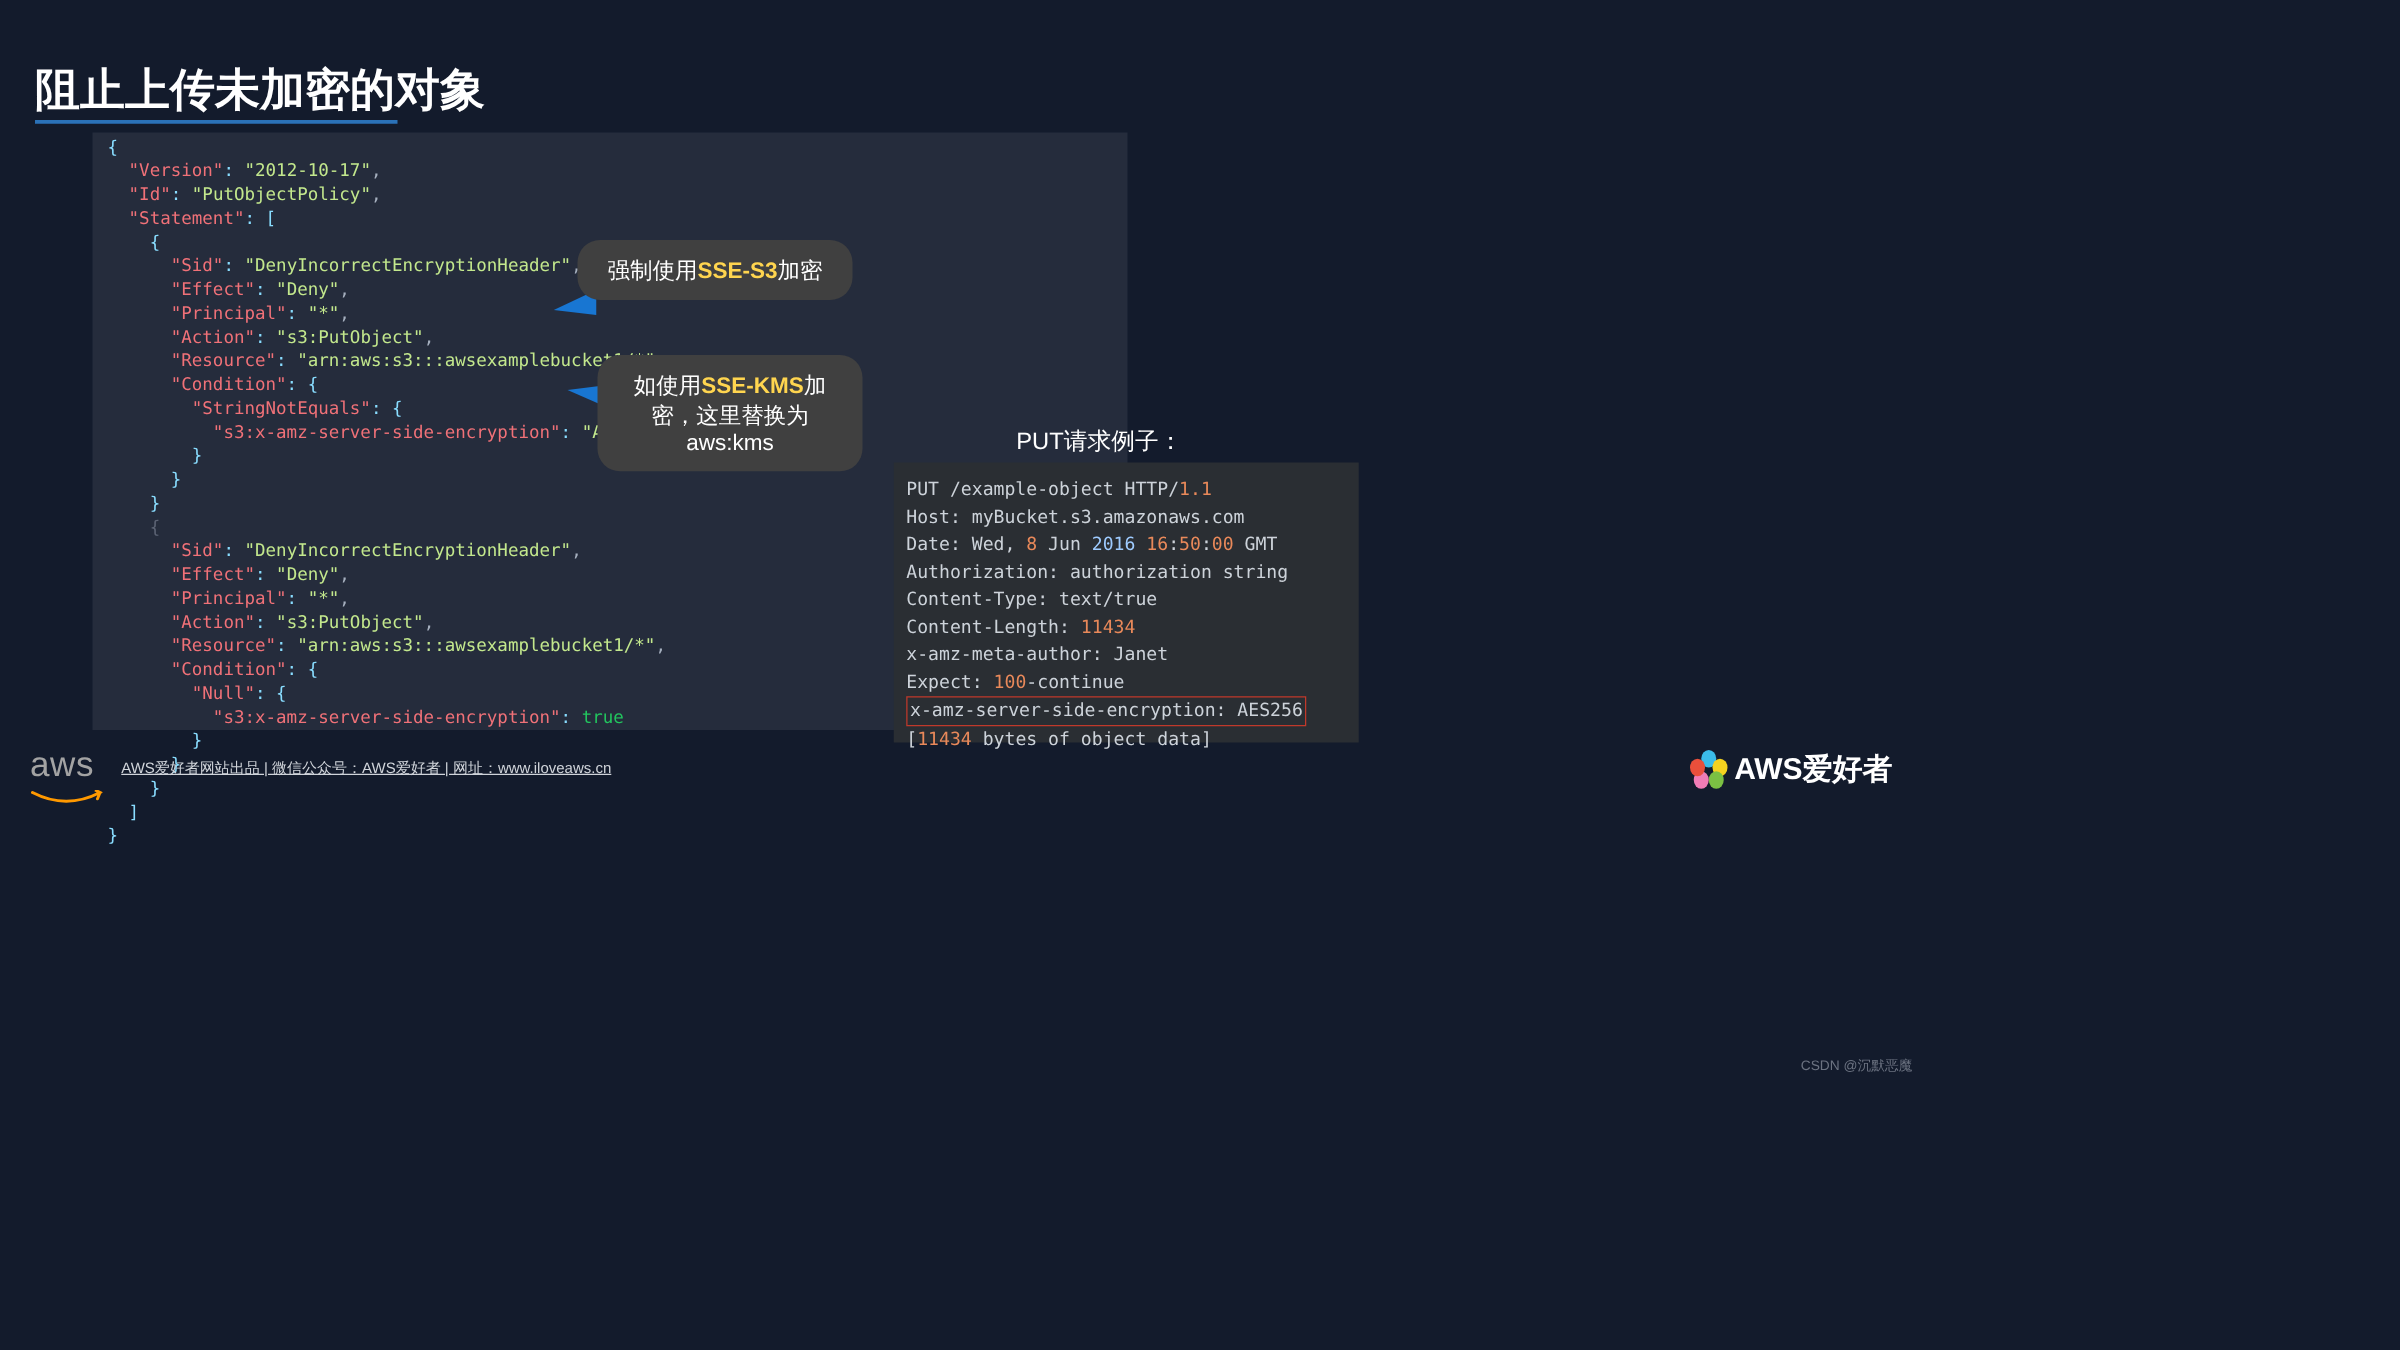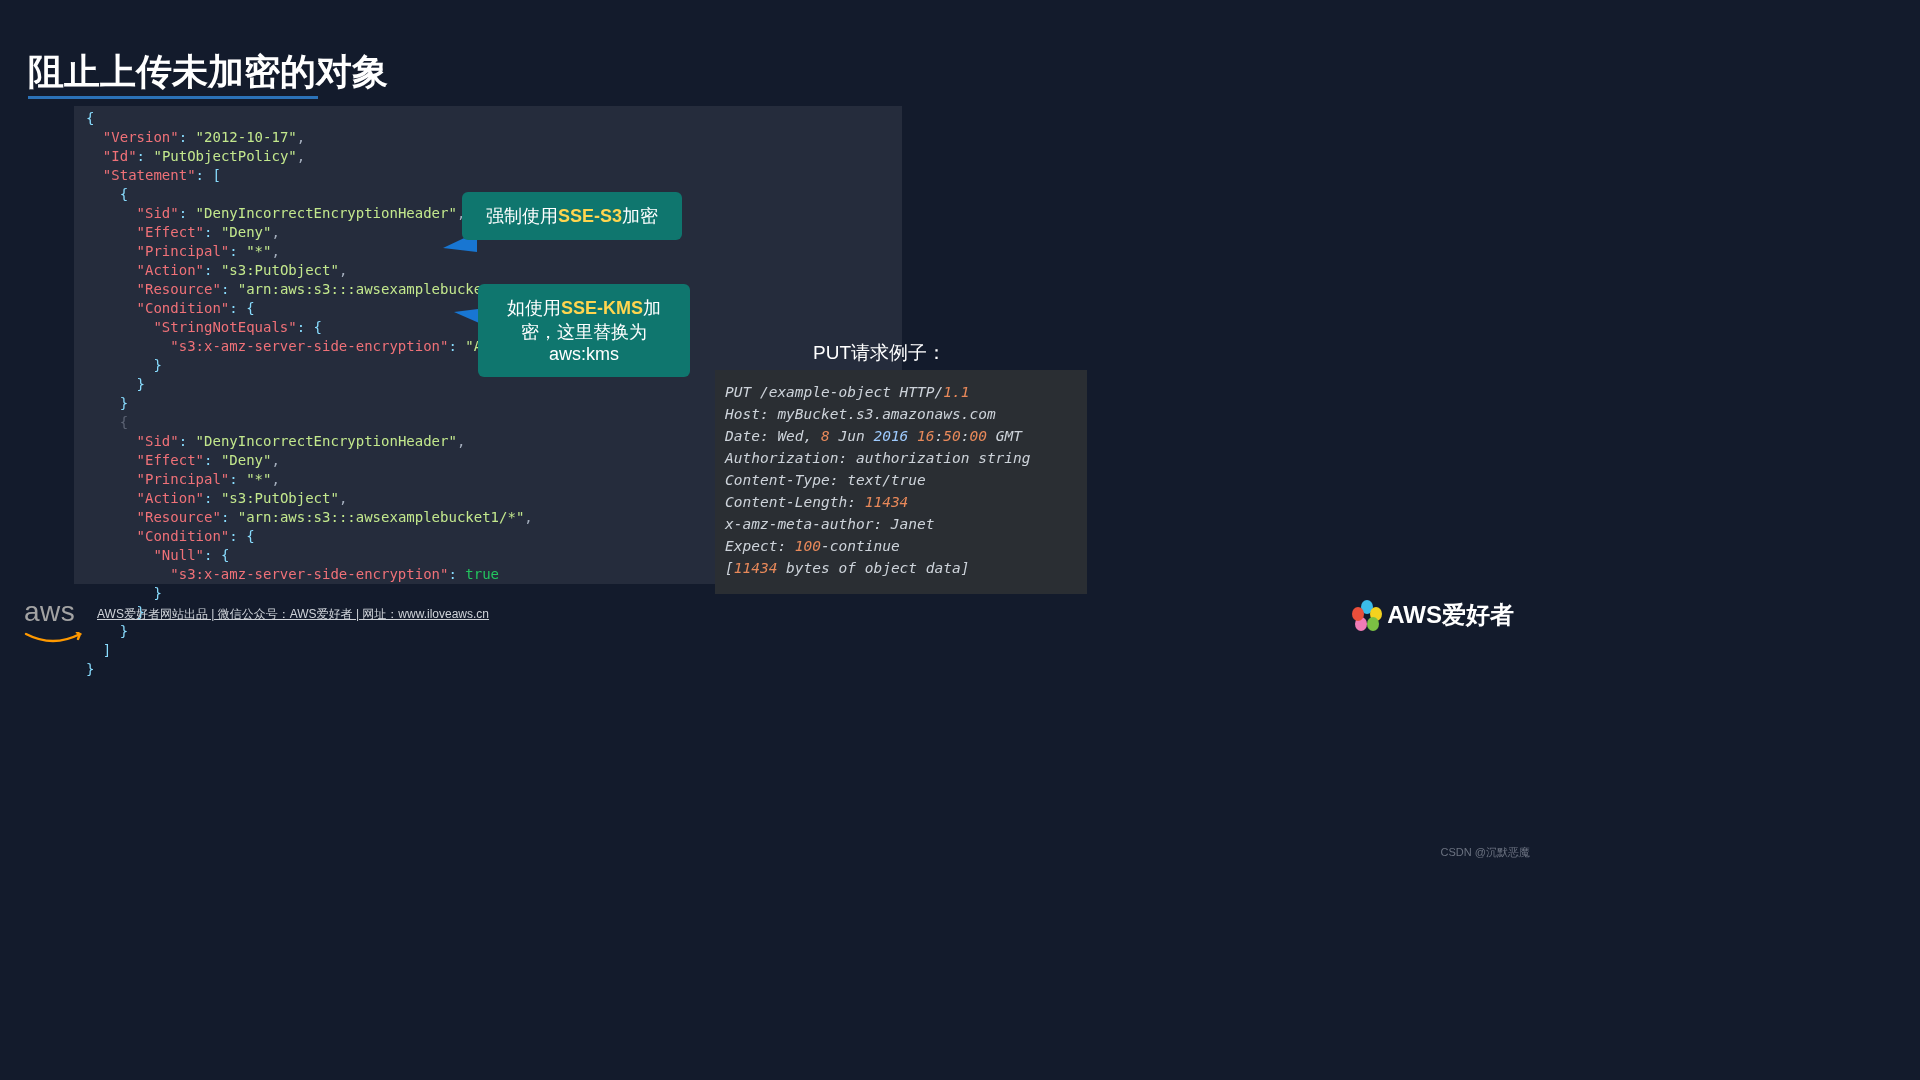--- a/index.html
+++ b/index.html
@@ -29,22 +29,22 @@
 }
 .code-panel .line { display:block; }
 .p { color:#f07178; }       
 .s { color:#c3e88d; }       
 .k { color:#89ddff; }       
 .b { color:#22c55e; }       
 .brace { color:#89ddff; }
 .sep { color:#5c6374; }
 
 .callout {
-  position:absolute; background:#0f766e;
-  border-radius:6px; padding:12px 22px;
+  position:absolute; background:#404040;
+  border-radius:18px; padding:12px 22px;
   color:#fff; font-size:18px; font-weight:500;
   text-align:center;
 }
 .callout1 { left:462px; top:192px; width:220px; }
 .callout1 .hl { color:#ffd54f; font-weight:600; }
 .tail1 {
   position:absolute; left:443px; top:232px;
   border-top:16px solid transparent;
   border-bottom:4px solid transparent;
   border-right:34px solid #1876d2;
@@ -63,21 +63,20 @@
   font-size:19px; color:#fff; font-weight:500;
 }
 .req-panel {
   position:absolute; left:715px; top:370px;
   width:372px; height:224px;
   background:#2a2e33;
   font-family:Menlo,Consolas,monospace;
   font-size:14.5px; line-height:22px;
   padding:11px 10px;
   color:#cdd3da;
-  font-style:italic;
 }
 .req-panel .num { color:#e9895a; }
 .req-panel .yr  { color:#9ecbff; }
 .req-highlight {
   border:1px solid #c0392b;
   padding:0 2px; display:inline-block;
 }
 
 .footer-logo {
   position:absolute; left:24px; top:596px;
@@ -132,20 +131,21 @@
 <div class="req-label">PUT请求例子：</div>
 <div class="req-panel" id="req-panel">
     <div>PUT /example-object HTTP/<span class="num">1.1</span></div>
     <div>Host: myBucket.s3.amazonaws.com</div>
     <div>Date: Wed, <span class="num">8</span> Jun <span class="yr">2016</span> <span class="num">16</span>:<span class="num">50</span>:<span class="num">00</span> GMT</div>
     <div>Authorization: authorization string</div>
     <div>Content-Type: text/true</div>
     <div>Content-Length: <span class="num">11434</span></div>
     <div>x-amz-meta-author: Janet</div>
     <div>Expect: <span class="num">100</span>-continue</div>
+    <div><span class="req-highlight">x-amz-server-side-encryption: AES256</span></div>
     <div>[<span class="num">11434</span> bytes of object data]</div>
   </div>
 
 <div class="footer-logo">aws</div>
 <div class="footer-logo-underline">
   <svg viewBox="0 0 58 14">
       <path d="M2 2 Q29 16 56 2 L52 0 L56 2 L54 7" stroke="#ff9900" stroke-width="2.4" fill="none" stroke-linecap="round"></path>
     </svg>
 </div>
 <div class="footer-text">AWS爱好者网站出品 | 微信公众号：AWS爱好者 | 网址：www.iloveaws.cn</div>

